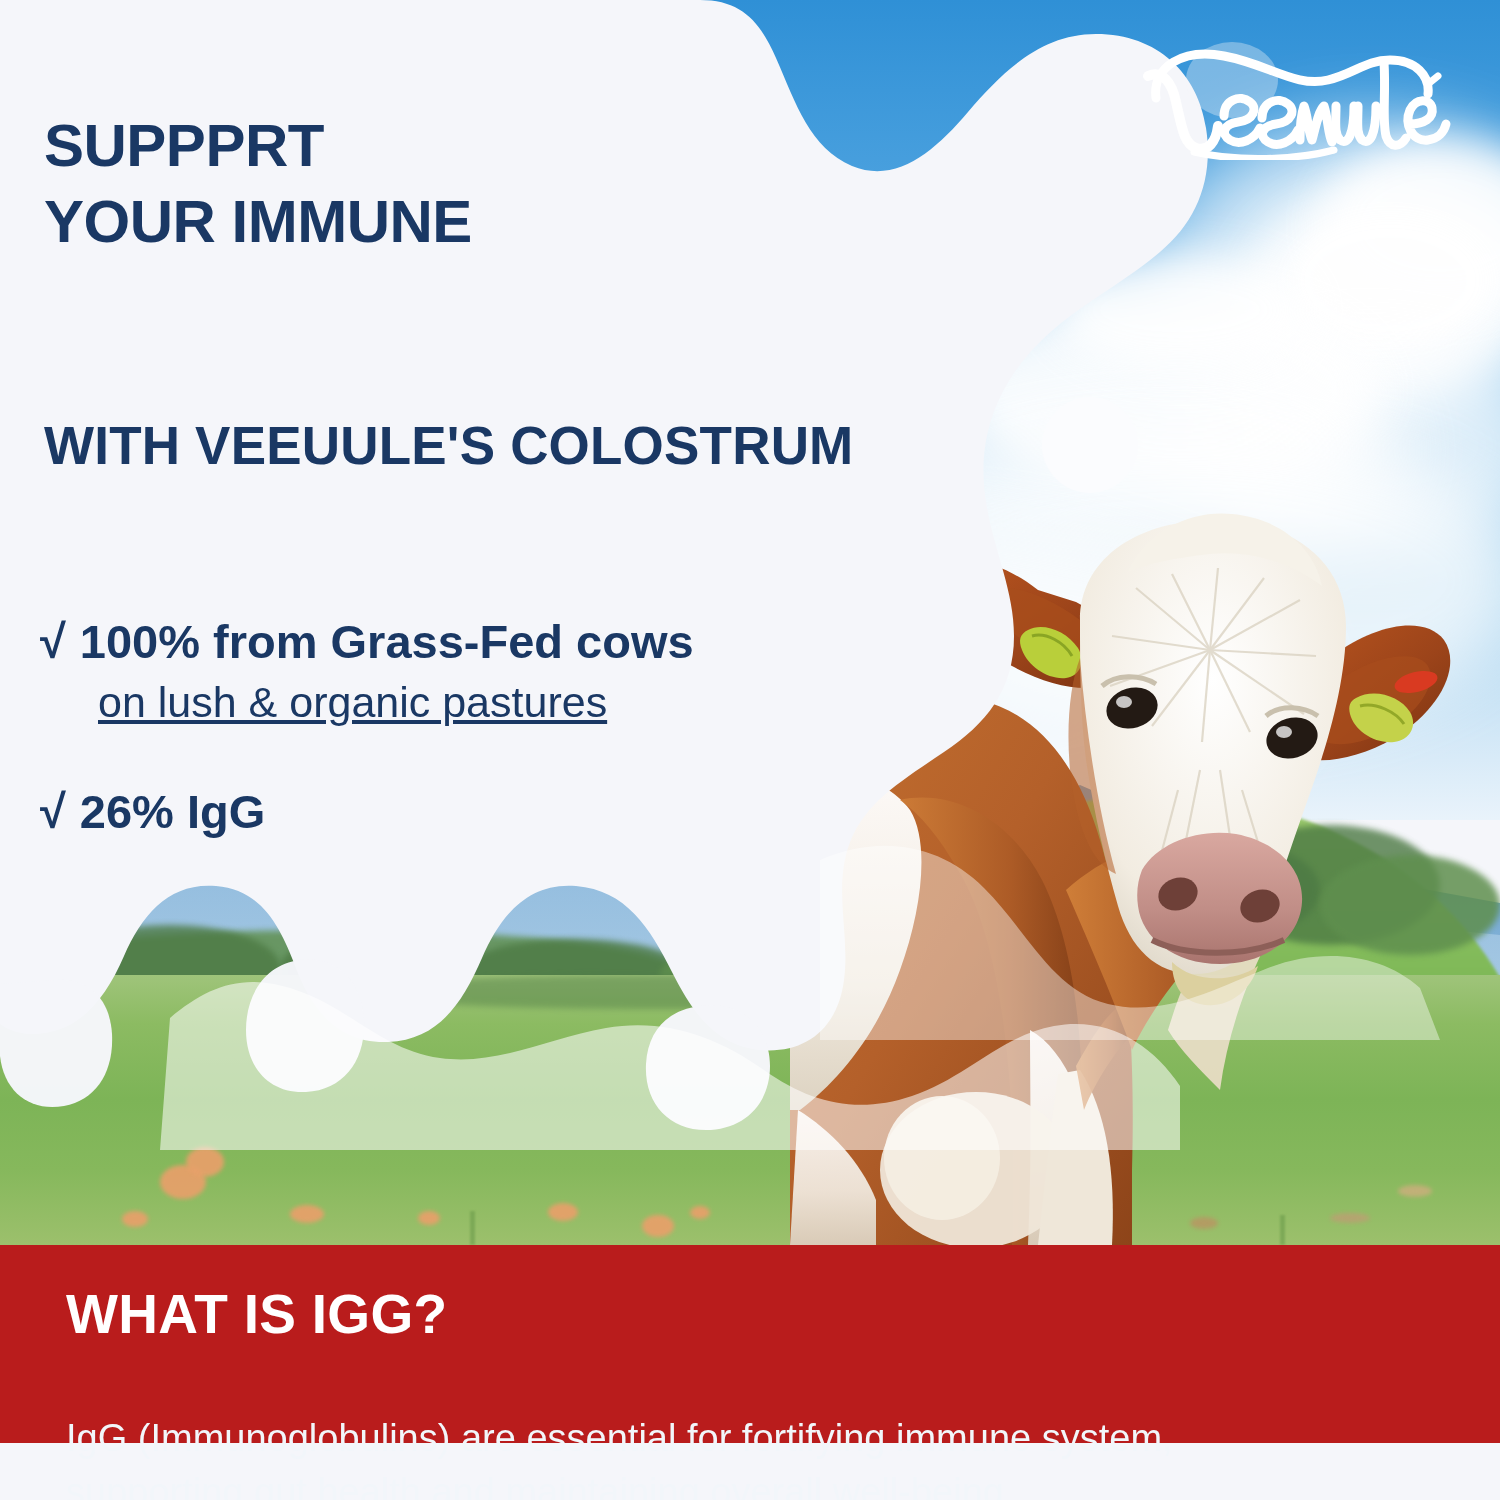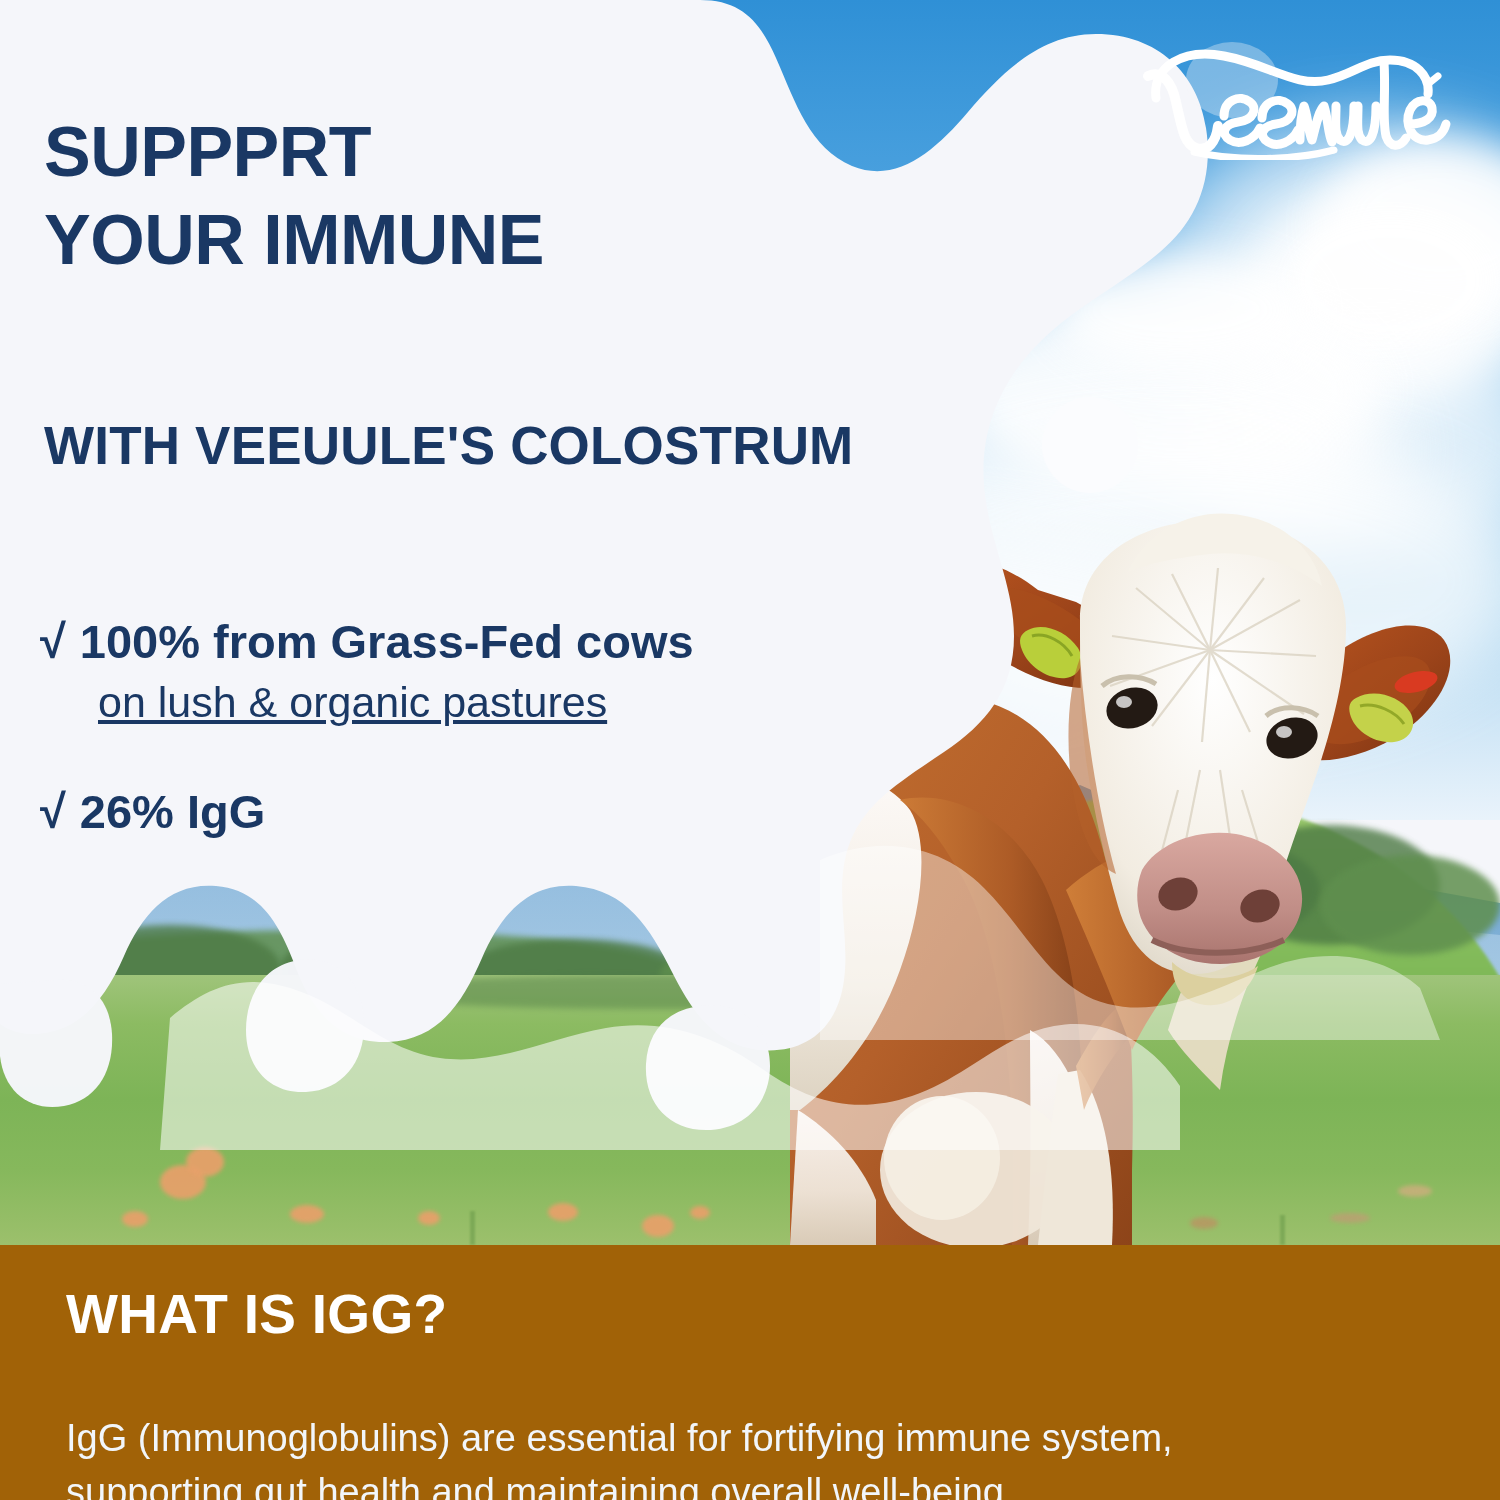--- a/index.html
+++ b/index.html
@@ -112,21 +112,21 @@
     height: 120px;
   }
 
   
   .headline {
     position: absolute;
     left: 44px;
     top: 108px;
     width: 900px;
     color: #1a3864;
-    font-size: 70px;
+    font-size: 60px;
     font-weight: 700;
     line-height: 1.26;
     letter-spacing: -0.5px;
     text-transform: uppercase;
     white-space: pre-line;
   }
   .subhead {
     position: absolute;
     left: 44px;
     top: 415px;
@@ -166,22 +166,22 @@
     text-decoration: underline;
   }
   .bullet.gap { margin-top: 58px; }
 
   
   .panel {
     position: absolute;
     left: 0;
     top: 1245px;
     width: 1500px;
-    height: 255px;
-    background: #a16207;
+    height: 198px;
+    background: #b91c1c;
   }
   .panel-title {
     position: absolute;
     left: 66px;
     top: 37px;
     color: #ffffff;
     font-size: 55px;
     font-weight: 700;
     letter-spacing: 0.3px;
     text-transform: uppercase;

